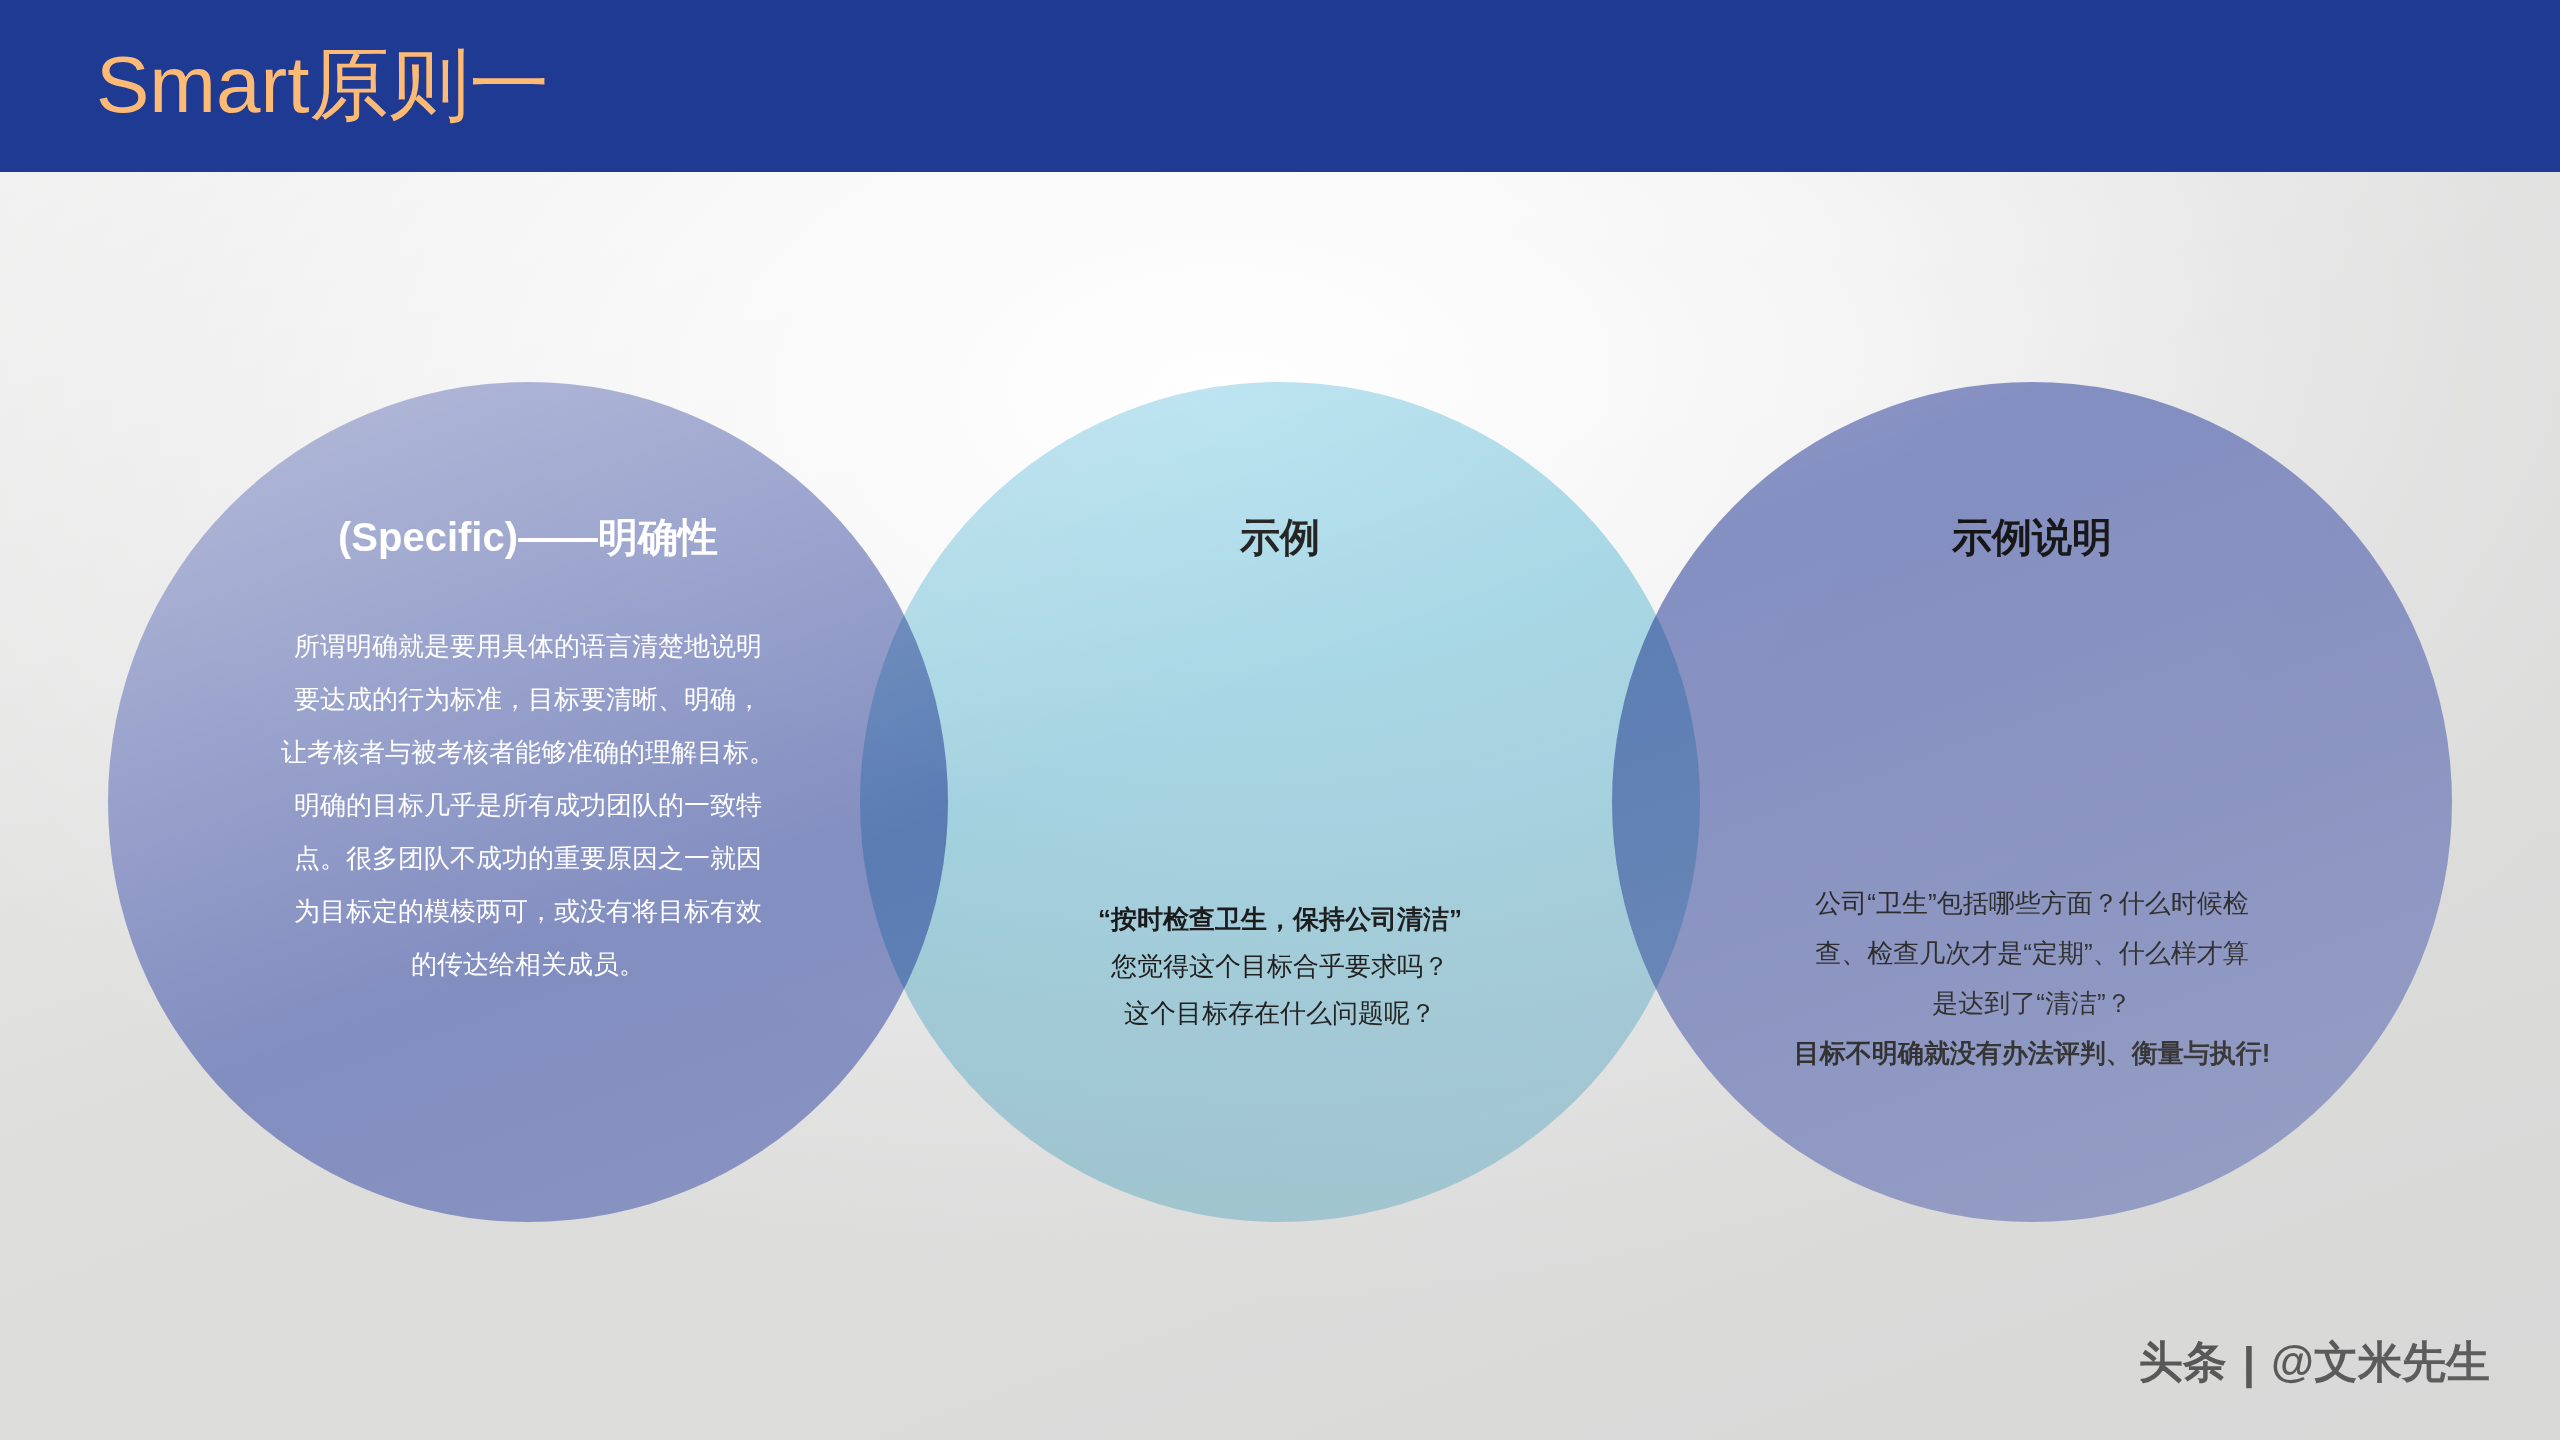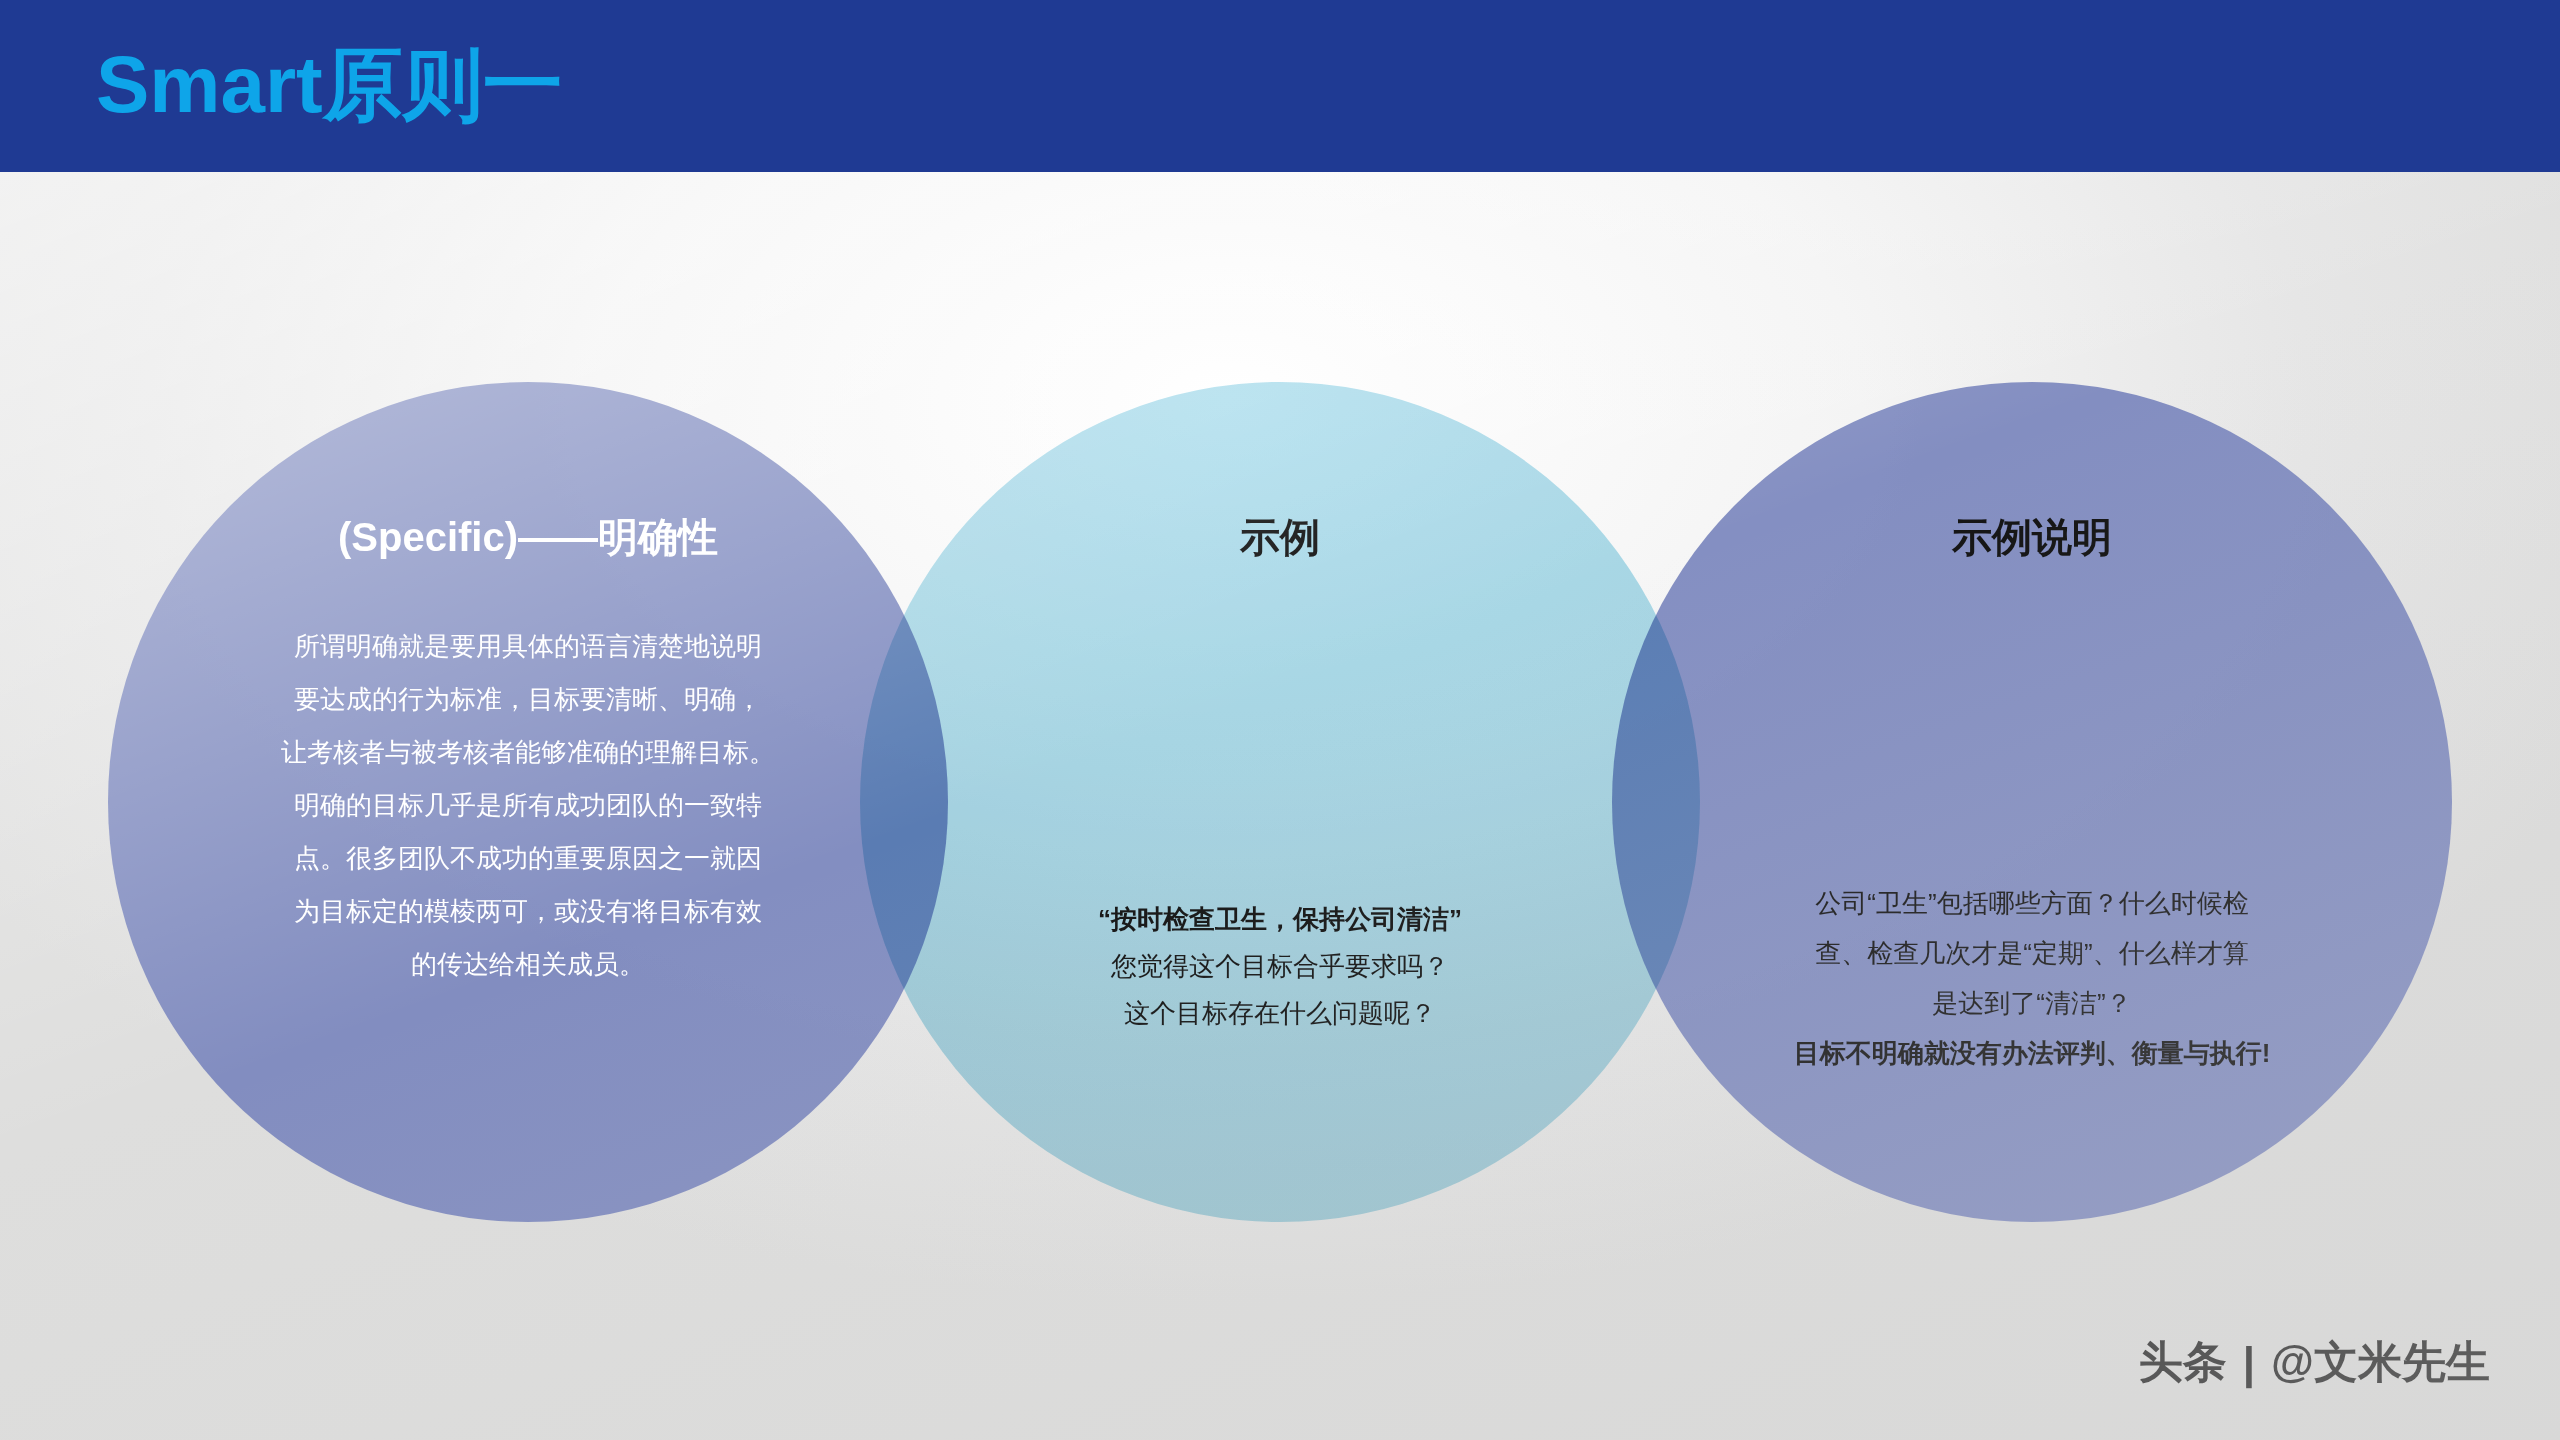--- a/index.html
+++ b/index.html
@@ -28,22 +28,22 @@
     top: 0;
     width: 2560px;
     height: 172px;
     background: #1f3a93;
   }
   .header-title {
     position: absolute;
     left: 96px;
     top: 20px;
     font-size: 80px;
-    font-weight: bold;
-    color: #0ea5e9;
+    font-weight: normal;
+    color: #fdba74;
     letter-spacing: 0px;
     line-height: 130px;
     white-space: nowrap;
   }
 
   
   .canvas {
     position: absolute;
     left: 0;
     top: 172px;

